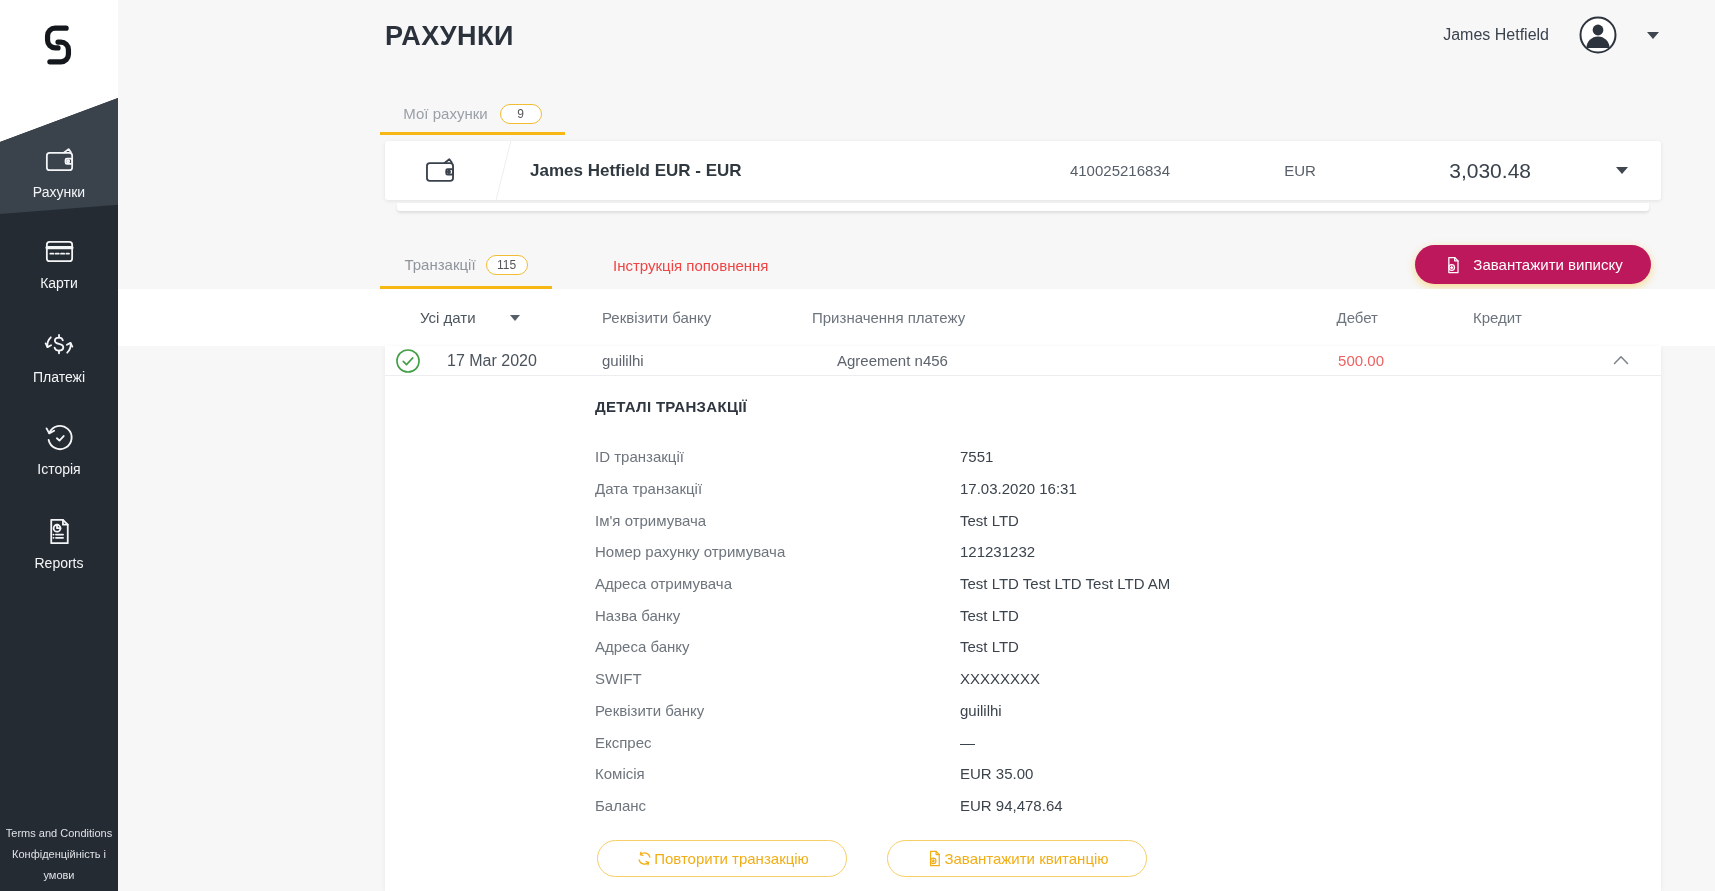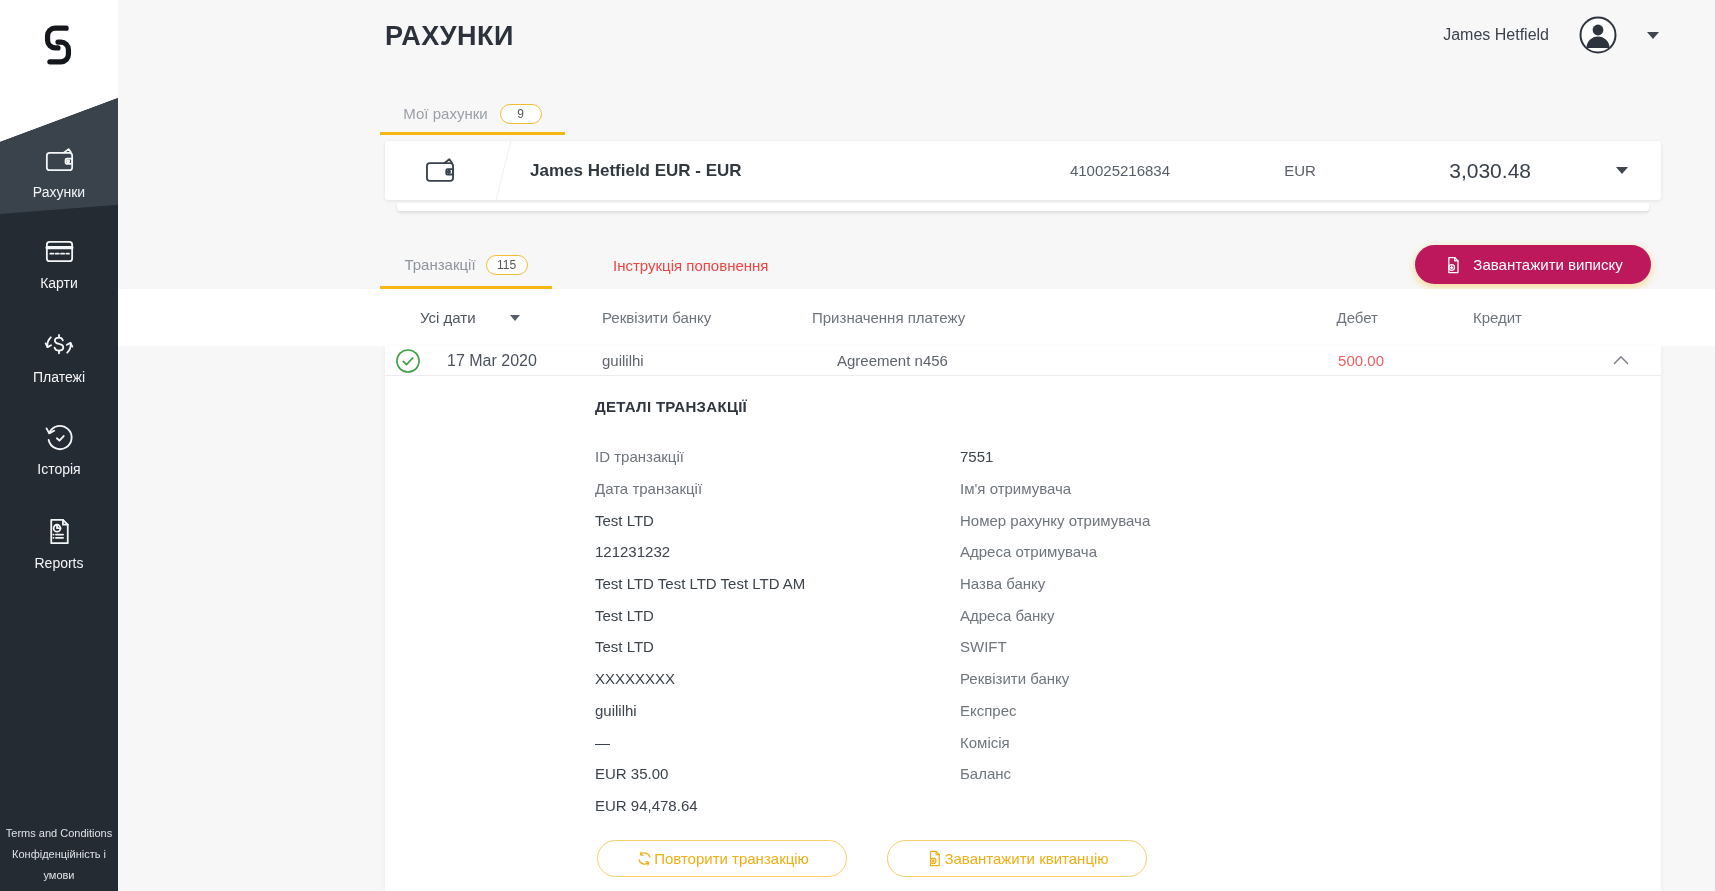--- a/index.html
+++ b/index.html
@@ -265,20 +265,21 @@
         <path d="M1.5 8.5 L8 1.8 L14.5 8.5"></path>
       </svg>
     </div>
 
     <div class="details">
       <div class="details-heading">ДЕТАЛІ ТРАНЗАКЦІЇ</div>
       <div class="details-grid">
         <div class="dl">ID транзакції</div>
         <div class="dv">7551</div>
         <div class="dl">Дата транзакції</div>
+        <div class="dv">17.03.2020 16:31</div>
         <div class="dl">Ім'я отримувача</div>
         <div class="dv">Test LTD</div>
         <div class="dl">Номер рахунку отримувача</div>
         <div class="dv">121231232</div>
         <div class="dl">Адреса отримувача</div>
         <div class="dv">Test LTD Test LTD Test LTD AM</div>
         <div class="dl">Назва банку</div>
         <div class="dv">Test LTD</div>
         <div class="dl">Адреса банку</div>
         <div class="dv">Test LTD</div>

